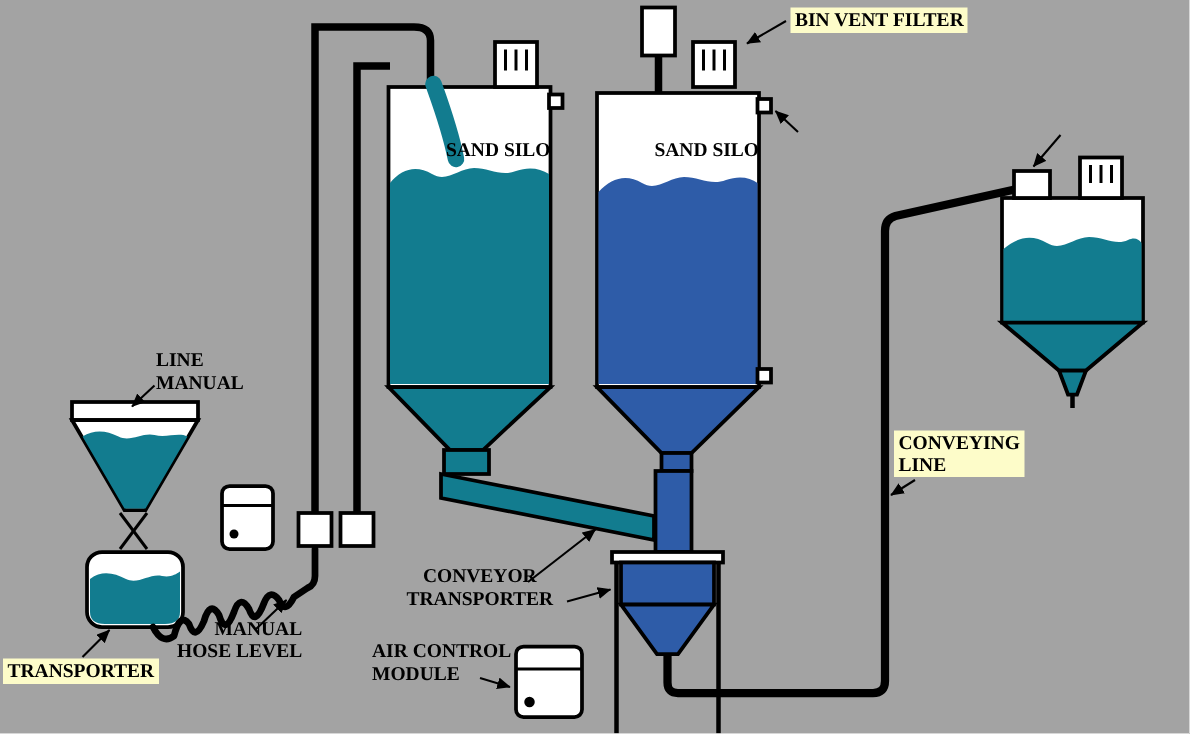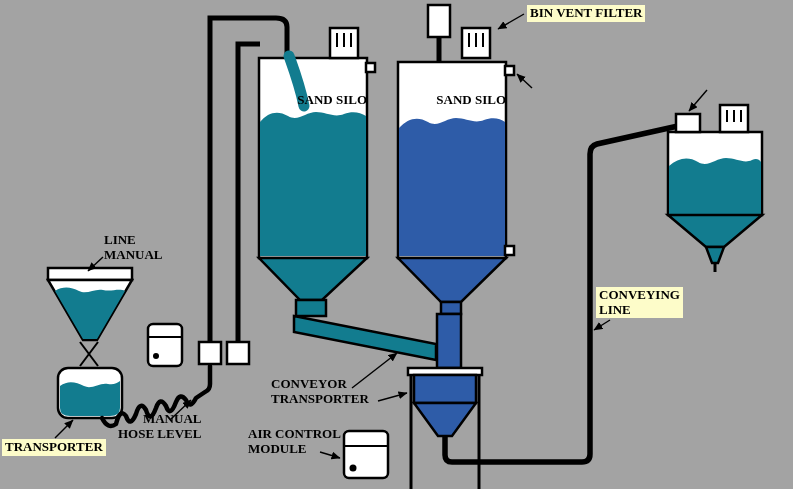--- a/index.html
+++ b/index.html
@@ -180,21 +180,21 @@
 
   <div class="label" style="left:2px; top:439px;">
     <span class="hl"><span class="ln">TRANSPORTER</span></span>
   </div>
 
   <div class="label" style="left:118px; top:412px;text-align:right;">
     <span class="ln">MANUAL</span>
     <span class="ln">HOSE LEVEL</span>
   </div>
 
-  <div class="label" style="left:271px; top:377px;">
+  <div class="label" style="left:271px; top:377px;text-align:center;">
     <span class="ln">CONVEYOR</span>
     <span class="ln">TRANSPORTER</span>
   </div>
 
   <div class="label" style="left:248px; top:427px;">
     <span class="ln">AIR CONTROL</span>
     <span class="ln">MODULE</span>
   </div>
 
   <div class="label" style="left:596px; top:287px;">

